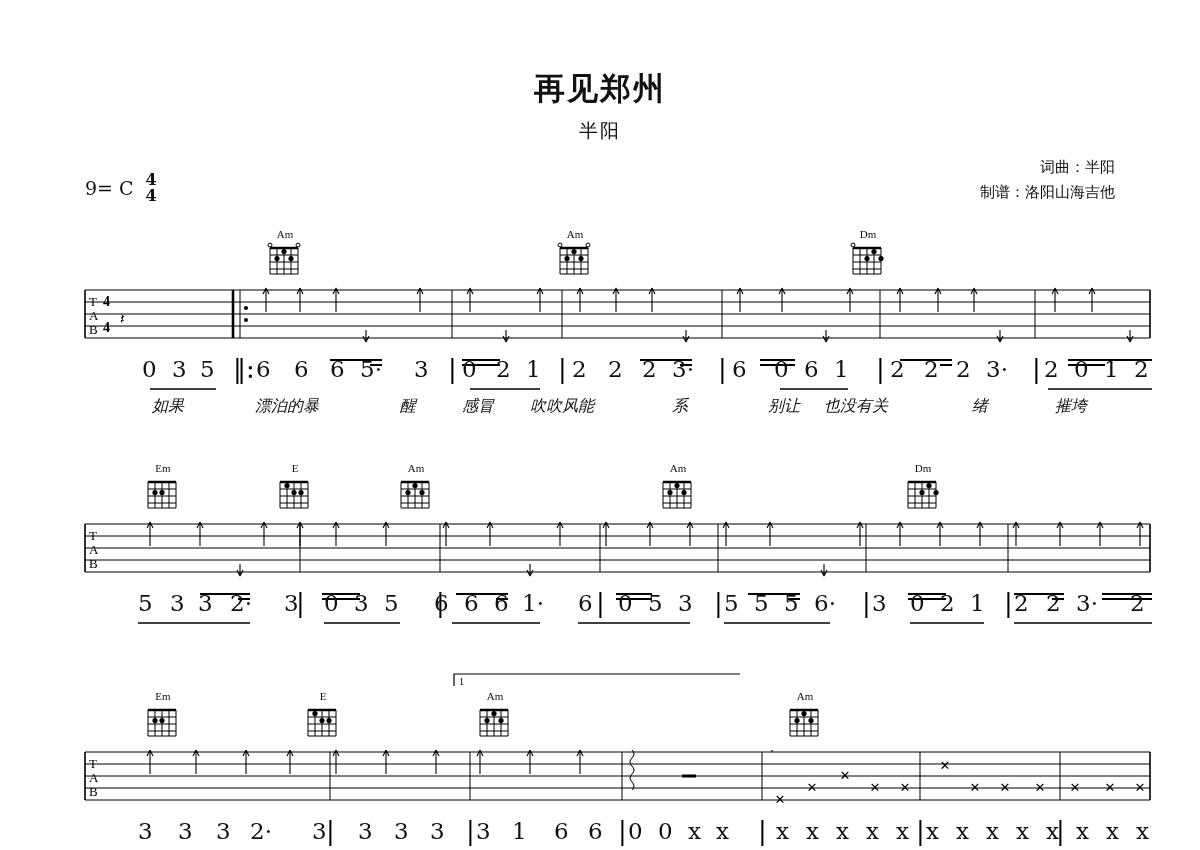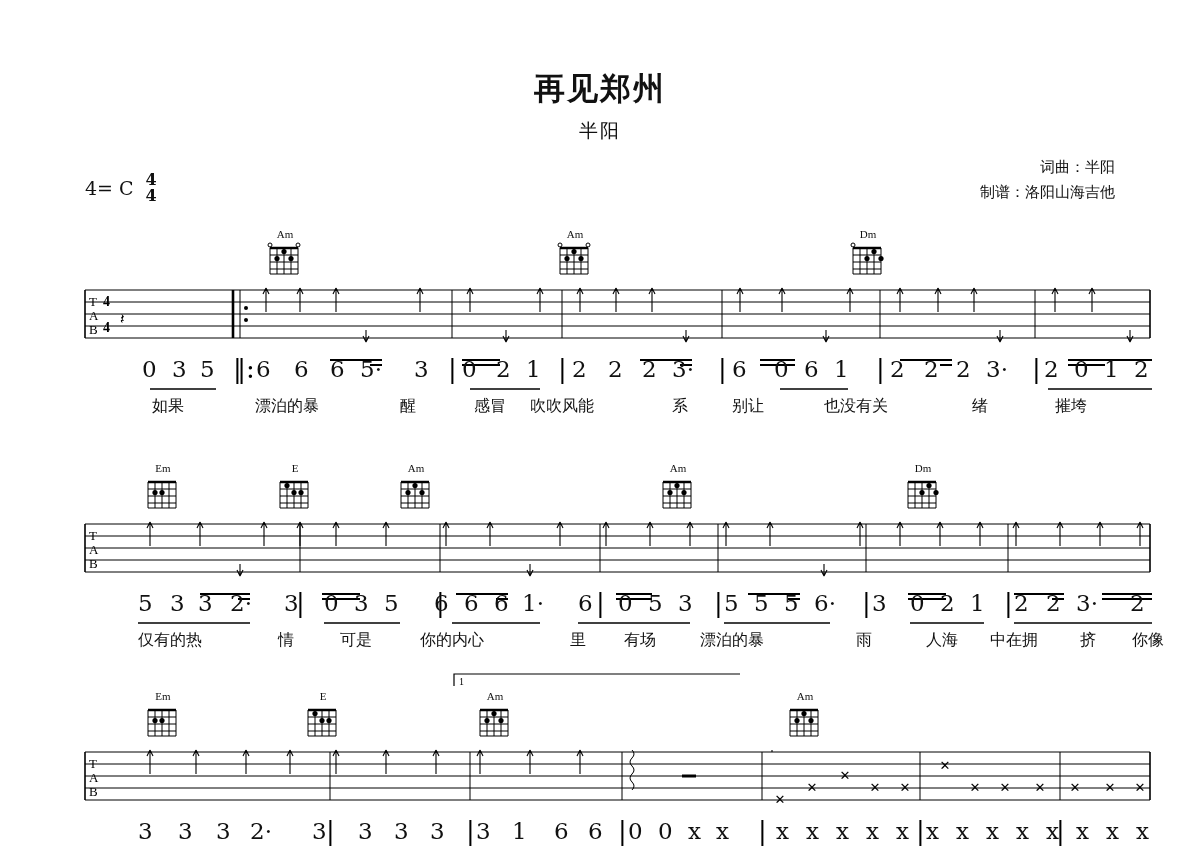--- a/index.html
+++ b/index.html
@@ -122,36 +122,37 @@
   
   .lyrics {
     position: relative;
     height: 28px;
     font-family: "DejaVu Sans", sans-serif;
     font-size: 16px;
   }
   .lyrics .lw {
     position: absolute;
     white-space: nowrap;
+    font-style: italic;
   }
   .beams { position: absolute; left:0; top:0; }
 </style>
 </head>
 <body>
 
 <div id="sheet-title">再见郑州</div>
 <div id="sheet-artist">半阳</div>
 
 <div id="credits">
   <div>词曲：半阳</div>
   <div>制谱：洛阳山海吉他</div>
 </div>
 
 <div id="key-sig">
-  <span>4= C</span>
+  <span>9= C</span>
   <span class="time-sig">
     <span>4</span>
     <span style="border-top:1px solid transparent;">4</span>
   </span>
 </div>
 
 <div class="system sys1">
 
   <div class="chords">
     <div class="chord" style="left:262px">
@@ -330,24 +331,24 @@
     <span class="note" style="left:1044px">2</span>
     <span class="note" style="left:1074px">0</span>
     <span class="note" style="left:1104px">1</span>
     <span class="note" style="left:1134px">2</span>
   </div>
 
   <div class="lyrics">
     <span class="lw" style="left:152px">如果</span>
     <span class="lw" style="left:255px">漂泊的暴</span>
     <span class="lw" style="left:400px">醒</span>
-    <span class="lw" style="left:474px">感冒</span>
+    <span class="lw" style="left:462px">感冒</span>
     <span class="lw" style="left:530px">吹吹风能</span>
     <span class="lw" style="left:672px">系</span>
-    <span class="lw" style="left:732px">别让</span>
+    <span class="lw" style="left:768px">别让</span>
     <span class="lw" style="left:824px">也没有关</span>
     <span class="lw" style="left:972px">绪</span>
     <span class="lw" style="left:1055px">摧垮</span>
   </div>
 </div>
 
 <div class="system sys2">
 
   <div class="chords">
     <div class="chord" style="left:140px">
@@ -561,34 +562,20 @@
     <span class="note" style="left:872px">3</span>
     <span class="note" style="left:910px">0</span>
     <span class="note" style="left:940px">2</span>
     <span class="note" style="left:970px">1</span>
     <span class="note" style="left:1014px">2</span>
     <span class="note" style="left:1046px">2</span>
     <span class="note" style="left:1076px">3·</span>
     <span class="note" style="left:1130px">2</span>
   </div>
 
-  <div class="lyrics">
-    <span class="lw" style="left:138px">仅有的热</span>
-    <span class="lw" style="left:278px">情</span>
-    <span class="lw" style="left:340px">可是</span>
-    <span class="lw" style="left:420px">你的内心</span>
-    <span class="lw" style="left:570px">里</span>
-    <span class="lw" style="left:624px">有场</span>
-    <span class="lw" style="left:700px">漂泊的暴</span>
-    <span class="lw" style="left:856px">雨</span>
-    <span class="lw" style="left:926px">人海</span>
-    <span class="lw" style="left:990px">中在拥</span>
-    <span class="lw" style="left:1080px">挤</span>
-    <span class="lw" style="left:1132px">你像</span>
-  </div>
 </div>
 
 <div class="system sys3">
 
   <div class="chords">
     <div class="chord" style="left:140px">
       <div class="cname">Em</div>
       <svg width="44" height="36" viewBox="0 0 44 36">
         <g stroke="#000" stroke-width="1" fill="none">
           <line x1="7" y1="7" x2="7" y2="33"></line>

